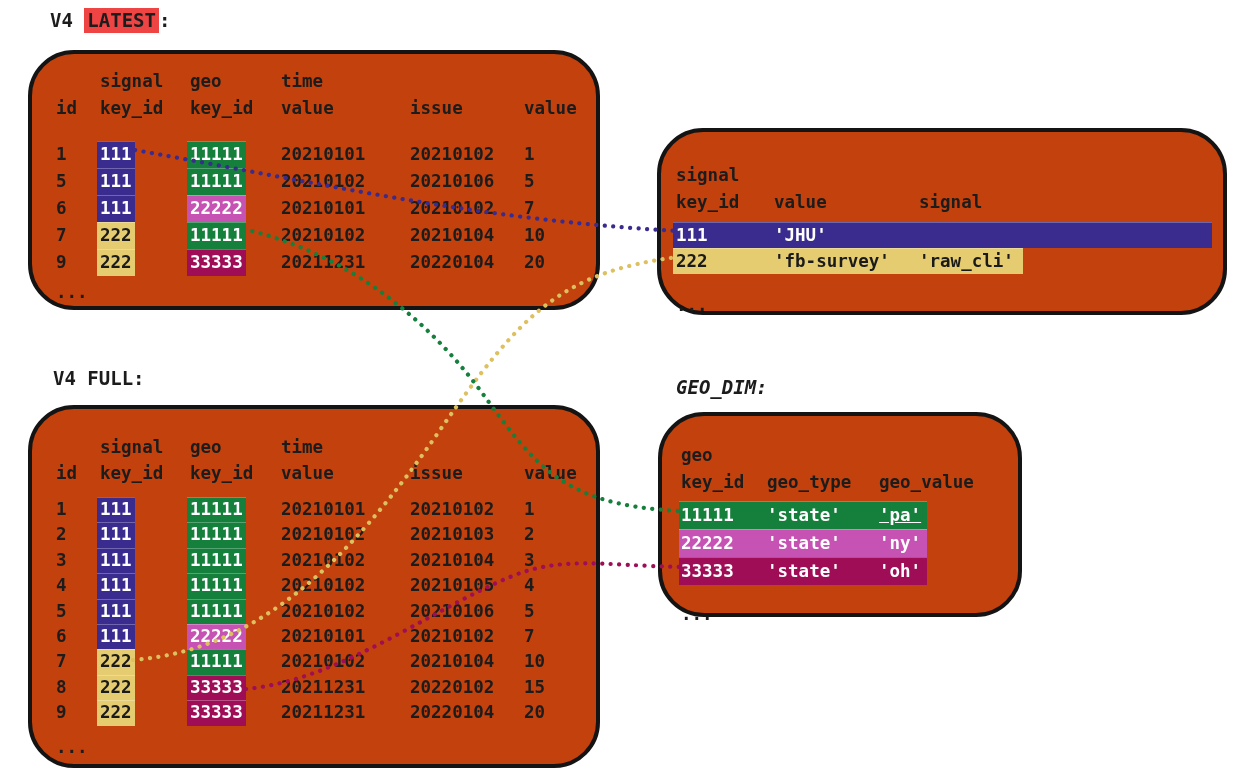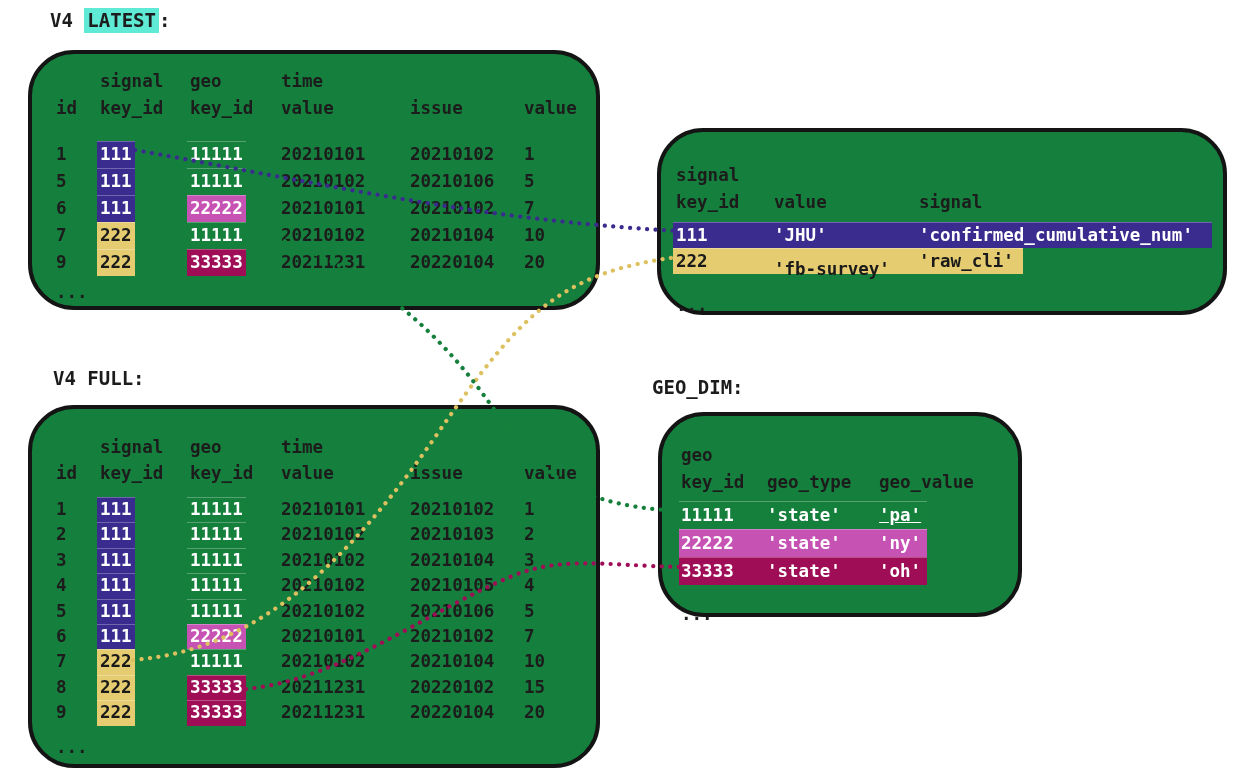--- a/index.html
+++ b/index.html
@@ -2,74 +2,74 @@
 <html><head>
 <meta charset="utf-8">
 <style>
   html,body{margin:0;padding:0;background:#ffffff;}
   .canvas{
     position:relative;width:1247px;height:781px;background:#ffffff;overflow:hidden;
     font-family:"DejaVu Sans Mono","Liberation Mono",monospace;
     font-weight:bold;color:#1c1c1c;
   }
   .box{
-    position:absolute;box-sizing:border-box;background:#15803d;
+    position:absolute;box-sizing:border-box;background:#c2410c;
     border:4px solid #141414;border-radius:46px;
   }
   .tlabel{position:absolute;font-size:19px;line-height:24px;white-space:pre;}
   .tlabel .hl-part{padding:1px 3px 2px 3px;}
   .trow{position:absolute;left:0;right:0;font-size:17.5px;white-space:pre;}
   .tcell{position:absolute;top:0;height:100%;white-space:pre;}
   .tcell.hl{padding:0 3px;margin-left:-3px;box-shadow:inset 0 1px 0 rgba(255,255,255,0.28);}
   .rowbg{position:absolute;top:0;height:100%;box-shadow:inset 0 1px 0 rgba(255,255,255,0.28);}
   svg.links{position:absolute;left:0;top:0;z-index:10;pointer-events:none;}
 </style>
 </head>
 <body>
 
 <div class="canvas">
 
-  <div class="tlabel" style="left:50px;top:8px;"><span>V4 </span><span class="hl-part" style="background: #5eead4;">LATEST</span><span>:</span></div>
+  <div class="tlabel" style="left:50px;top:8px;"><span>V4 </span><span class="hl-part" style="background: #ef4444;">LATEST</span><span>:</span></div>
   <div class="box" style="left:28px;top:50px;width:572px;height:260px;">
       <div class="trow" style="top: 14px; height: 27px; line-height: 27px;"><span class="tcell" style="left: 68px;">signal</span><span class="tcell" style="left: 158px;">geo</span><span class="tcell" style="left: 249px;">time</span></div>
       <div class="trow" style="top: 41px; height: 27px; line-height: 27px;"><span class="tcell" style="left: 24px;">id</span><span class="tcell" style="left: 68px;">key_id</span><span class="tcell" style="left: 158px;">key_id</span><span class="tcell" style="left: 249px;">value</span><span class="tcell" style="left: 378px;">issue</span><span class="tcell" style="left: 492px;">value</span></div>
       <div class="trow" style="top: 87px; height: 27px; line-height: 27px;"><span class="tcell" style="left: 24px;">1</span><span class="tcell hl" style="left: 68px; background: rgb(58, 44, 142); color: rgb(255, 255, 255);">111</span><span class="tcell hl" style="left: 158px; background: rgb(21, 127, 60); color: rgb(255, 255, 255);">11111</span><span class="tcell" style="left: 249px;">20210101</span><span class="tcell" style="left: 378px;">20210102</span><span class="tcell" style="left: 492px;">1</span></div>
       <div class="trow" style="top: 114px; height: 27px; line-height: 27px;"><span class="tcell" style="left: 24px;">5</span><span class="tcell hl" style="left: 68px; background: rgb(58, 44, 142); color: rgb(255, 255, 255);">111</span><span class="tcell hl" style="left: 158px; background: rgb(21, 127, 60); color: rgb(255, 255, 255);">11111</span><span class="tcell" style="left: 249px;">20210102</span><span class="tcell" style="left: 378px;">20210106</span><span class="tcell" style="left: 492px;">5</span></div>
       <div class="trow" style="top: 141px; height: 27px; line-height: 27px;"><span class="tcell" style="left: 24px;">6</span><span class="tcell hl" style="left: 68px; background: rgb(58, 44, 142); color: rgb(255, 255, 255);">111</span><span class="tcell hl" style="left: 158px; background: rgb(198, 83, 180); color: rgb(255, 255, 255);">22222</span><span class="tcell" style="left: 249px;">20210101</span><span class="tcell" style="left: 378px;">20210102</span><span class="tcell" style="left: 492px;">7</span></div>
       <div class="trow" style="top: 168px; height: 27px; line-height: 27px;"><span class="tcell" style="left: 24px;">7</span><span class="tcell hl" style="left: 68px; background: rgb(229, 204, 112); color: rgb(26, 26, 26);">222</span><span class="tcell hl" style="left: 158px; background: rgb(21, 127, 60); color: rgb(255, 255, 255);">11111</span><span class="tcell" style="left: 249px;">20210102</span><span class="tcell" style="left: 378px;">20210104</span><span class="tcell" style="left: 492px;">10</span></div>
       <div class="trow" style="top: 195px; height: 27px; line-height: 27px;"><span class="tcell" style="left: 24px;">9</span><span class="tcell hl" style="left: 68px; background: rgb(229, 204, 112); color: rgb(26, 26, 26);">222</span><span class="tcell hl" style="left: 158px; background: rgb(158, 13, 86); color: rgb(255, 255, 255);">33333</span><span class="tcell" style="left: 249px;">20211231</span><span class="tcell" style="left: 378px;">20220104</span><span class="tcell" style="left: 492px;">20</span></div>
       <div class="trow" style="top: 225px; height: 27px; line-height: 27px;"><span class="tcell" style="left: 24px;">...</span></div>
     </div>
 
   <div class="tlabel" style="left:676px;top:102px;margin-top:28px;"><span>SIGNAL_DIM:</span></div>
   <div class="box" style="left:657px;top:128px;width:570px;height:187px;">
       <div class="trow" style="top: 30px; height: 27px; line-height: 27px;"><span class="tcell" style="left: 15px;">signal</span></div>
       <div class="trow" style="top: 57px; height: 27px; line-height: 27px;"><span class="tcell" style="left: 15px;">key_id</span><span class="tcell" style="left: 113px;">value</span><span class="tcell" style="left: 258px;">signal</span></div>
-      <div class="trow" style="top: 90px; height: 26px; line-height: 26px; color: rgb(255, 255, 255);"><div class="rowbg" style="left: 12px; width: 539px; background: rgb(58, 44, 142);"></div><span class="tcell" style="left: 15px;">111</span><span class="tcell" style="left: 113px;">'JHU'</span><span class="tcell" style="left: 258px;">'confirmed_cumulative_num'</span></div>
-      <div class="trow" style="top: 116px; height: 26px; line-height: 26px; color: rgb(26, 26, 26);"><div class="rowbg" style="left: 12px; width: 350px; background: rgb(229, 204, 112);"></div><span class="tcell" style="left: 15px;">222</span><span class="tcell" style="left: 113px; margin-top: 8px;">'fb-survey'</span><span class="tcell" style="left: 258px;">'raw_cli'</span></div>
+      <div class="trow" style="top: 90px; height: 26px; line-height: 26px; color: rgb(255, 255, 255);"><div class="rowbg" style="left: 12px; width: 539px; background: rgb(58, 44, 142);"></div><span class="tcell" style="left: 15px;">111</span><span class="tcell" style="left: 113px;">'JHU'</span></div>
+      <div class="trow" style="top: 116px; height: 26px; line-height: 26px; color: rgb(26, 26, 26);"><div class="rowbg" style="left: 12px; width: 350px; background: rgb(229, 204, 112);"></div><span class="tcell" style="left: 15px;">222</span><span class="tcell" style="left: 113px;">'fb-survey'</span><span class="tcell" style="left: 258px;">'raw_cli'</span></div>
       <div class="trow" style="top: 160px; height: 27px; line-height: 27px;"><span class="tcell" style="left: 15px;">...</span></div>
     </div>
 
   <div class="tlabel" style="left:53px;top:366px;"><span>V4 FULL:</span></div>
   <div class="box" style="left:28px;top:405px;width:572px;height:363px;">
       <div class="trow" style="top: 25px; height: 26px; line-height: 26px;"><span class="tcell" style="left: 68px;">signal</span><span class="tcell" style="left: 158px;">geo</span><span class="tcell" style="left: 249px;">time</span></div>
       <div class="trow" style="top: 51px; height: 26px; line-height: 26px;"><span class="tcell" style="left: 24px;">id</span><span class="tcell" style="left: 68px;">key_id</span><span class="tcell" style="left: 158px;">key_id</span><span class="tcell" style="left: 249px;">value</span><span class="tcell" style="left: 378px;">issue</span><span class="tcell" style="left: 492px;">value</span></div>
       <div class="trow" style="top: 88px; height: 25.4px; line-height: 25.4px;"><span class="tcell" style="left: 24px;">1</span><span class="tcell hl" style="left: 68px; background: rgb(58, 44, 142); color: rgb(255, 255, 255);">111</span><span class="tcell hl" style="left: 158px; background: rgb(21, 127, 60); color: rgb(255, 255, 255);">11111</span><span class="tcell" style="left: 249px;">20210101</span><span class="tcell" style="left: 378px;">20210102</span><span class="tcell" style="left: 492px;">1</span></div>
       <div class="trow" style="top: 113.4px; height: 25.4px; line-height: 25.4px;"><span class="tcell" style="left: 24px;">2</span><span class="tcell hl" style="left: 68px; background: rgb(58, 44, 142); color: rgb(255, 255, 255);">111</span><span class="tcell hl" style="left: 158px; background: rgb(21, 127, 60); color: rgb(255, 255, 255);">11111</span><span class="tcell" style="left: 249px;">20210102</span><span class="tcell" style="left: 378px;">20210103</span><span class="tcell" style="left: 492px;">2</span></div>
       <div class="trow" style="top: 138.8px; height: 25.4px; line-height: 25.4px;"><span class="tcell" style="left: 24px;">3</span><span class="tcell hl" style="left: 68px; background: rgb(58, 44, 142); color: rgb(255, 255, 255);">111</span><span class="tcell hl" style="left: 158px; background: rgb(21, 127, 60); color: rgb(255, 255, 255);">11111</span><span class="tcell" style="left: 249px;">20210102</span><span class="tcell" style="left: 378px;">20210104</span><span class="tcell" style="left: 492px;">3</span></div>
       <div class="trow" style="top: 164.2px; height: 25.4px; line-height: 25.4px;"><span class="tcell" style="left: 24px;">4</span><span class="tcell hl" style="left: 68px; background: rgb(58, 44, 142); color: rgb(255, 255, 255);">111</span><span class="tcell hl" style="left: 158px; background: rgb(21, 127, 60); color: rgb(255, 255, 255);">11111</span><span class="tcell" style="left: 249px;">20210102</span><span class="tcell" style="left: 378px;">20210105</span><span class="tcell" style="left: 492px;">4</span></div>
       <div class="trow" style="top: 189.6px; height: 25.4px; line-height: 25.4px;"><span class="tcell" style="left: 24px;">5</span><span class="tcell hl" style="left: 68px; background: rgb(58, 44, 142); color: rgb(255, 255, 255);">111</span><span class="tcell hl" style="left: 158px; background: rgb(21, 127, 60); color: rgb(255, 255, 255);">11111</span><span class="tcell" style="left: 249px;">20210102</span><span class="tcell" style="left: 378px;">20210106</span><span class="tcell" style="left: 492px;">5</span></div>
       <div class="trow" style="top: 215px; height: 25.4px; line-height: 25.4px;"><span class="tcell" style="left: 24px;">6</span><span class="tcell hl" style="left: 68px; background: rgb(58, 44, 142); color: rgb(255, 255, 255);">111</span><span class="tcell hl" style="left: 158px; background: rgb(198, 83, 180); color: rgb(255, 255, 255);">22222</span><span class="tcell" style="left: 249px;">20210101</span><span class="tcell" style="left: 378px;">20210102</span><span class="tcell" style="left: 492px;">7</span></div>
       <div class="trow" style="top: 240.4px; height: 25.4px; line-height: 25.4px;"><span class="tcell" style="left: 24px;">7</span><span class="tcell hl" style="left: 68px; background: rgb(229, 204, 112); color: rgb(26, 26, 26);">222</span><span class="tcell hl" style="left: 158px; background: rgb(21, 127, 60); color: rgb(255, 255, 255);">11111</span><span class="tcell" style="left: 249px;">20210102</span><span class="tcell" style="left: 378px;">20210104</span><span class="tcell" style="left: 492px;">10</span></div>
       <div class="trow" style="top: 265.8px; height: 25.4px; line-height: 25.4px;"><span class="tcell" style="left: 24px;">8</span><span class="tcell hl" style="left: 68px; background: rgb(229, 204, 112); color: rgb(26, 26, 26);">222</span><span class="tcell hl" style="left: 158px; background: rgb(158, 13, 86); color: rgb(255, 255, 255);">33333</span><span class="tcell" style="left: 249px;">20211231</span><span class="tcell" style="left: 378px;">20220102</span><span class="tcell" style="left: 492px;">15</span></div>
       <div class="trow" style="top: 291.2px; height: 25.4px; line-height: 25.4px;"><span class="tcell" style="left: 24px;">9</span><span class="tcell hl" style="left: 68px; background: rgb(229, 204, 112); color: rgb(26, 26, 26);">222</span><span class="tcell hl" style="left: 158px; background: rgb(158, 13, 86); color: rgb(255, 255, 255);">33333</span><span class="tcell" style="left: 249px;">20211231</span><span class="tcell" style="left: 378px;">20220104</span><span class="tcell" style="left: 492px;">20</span></div>
       <div class="trow" style="top: 324.6px; height: 26px; line-height: 26px;"><span class="tcell" style="left: 24px;">...</span></div>
     </div>
 
-  <div class="tlabel" style="left:652px;top:375px;"><span>GEO_DIM:</span></div>
+  <div class="tlabel" style="left:676px;top:375px;font-style:italic;"><span>GEO_DIM:</span></div>
   <div class="box" style="left:658px;top:412px;width:364px;height:205px;">
       <div class="trow" style="top: 26px; height: 27px; line-height: 27px;"><span class="tcell" style="left: 19px;">geo</span></div>
       <div class="trow" style="top: 53px; height: 27px; line-height: 27px;"><span class="tcell" style="left: 19px;">key_id</span><span class="tcell" style="left: 105px;">geo_type</span><span class="tcell" style="left: 217px;">geo_value</span></div>
       <div class="trow" style="top: 85px; height: 28px; line-height: 28px; color: rgb(255, 255, 255);"><div class="rowbg" style="left: 17px; width: 248px; background: rgb(21, 127, 60);"></div><span class="tcell" style="left: 19px;">11111</span><span class="tcell" style="left: 105px;">'state'</span><span class="tcell" style="left: 217px; text-decoration: underline;">'pa'</span></div>
       <div class="trow" style="top: 113px; height: 28px; line-height: 28px; color: rgb(255, 255, 255);"><div class="rowbg" style="left: 17px; width: 248px; background: rgb(198, 83, 180);"></div><span class="tcell" style="left: 19px;">22222</span><span class="tcell" style="left: 105px;">'state'</span><span class="tcell" style="left: 217px;">'ny'</span></div>
       <div class="trow" style="top: 141px; height: 28px; line-height: 28px; color: rgb(255, 255, 255);"><div class="rowbg" style="left: 17px; width: 248px; background: rgb(158, 13, 86);"></div><span class="tcell" style="left: 19px;">33333</span><span class="tcell" style="left: 105px;">'state'</span><span class="tcell" style="left: 217px;">'oh'</span></div>
       <div class="trow" style="top: 185px; height: 27px; line-height: 27px;"><span class="tcell" style="left: 19px;">...</span></div>
     </div>
 
   <svg class="links" width="1247" height="781" viewBox="0 0 1247 781">

